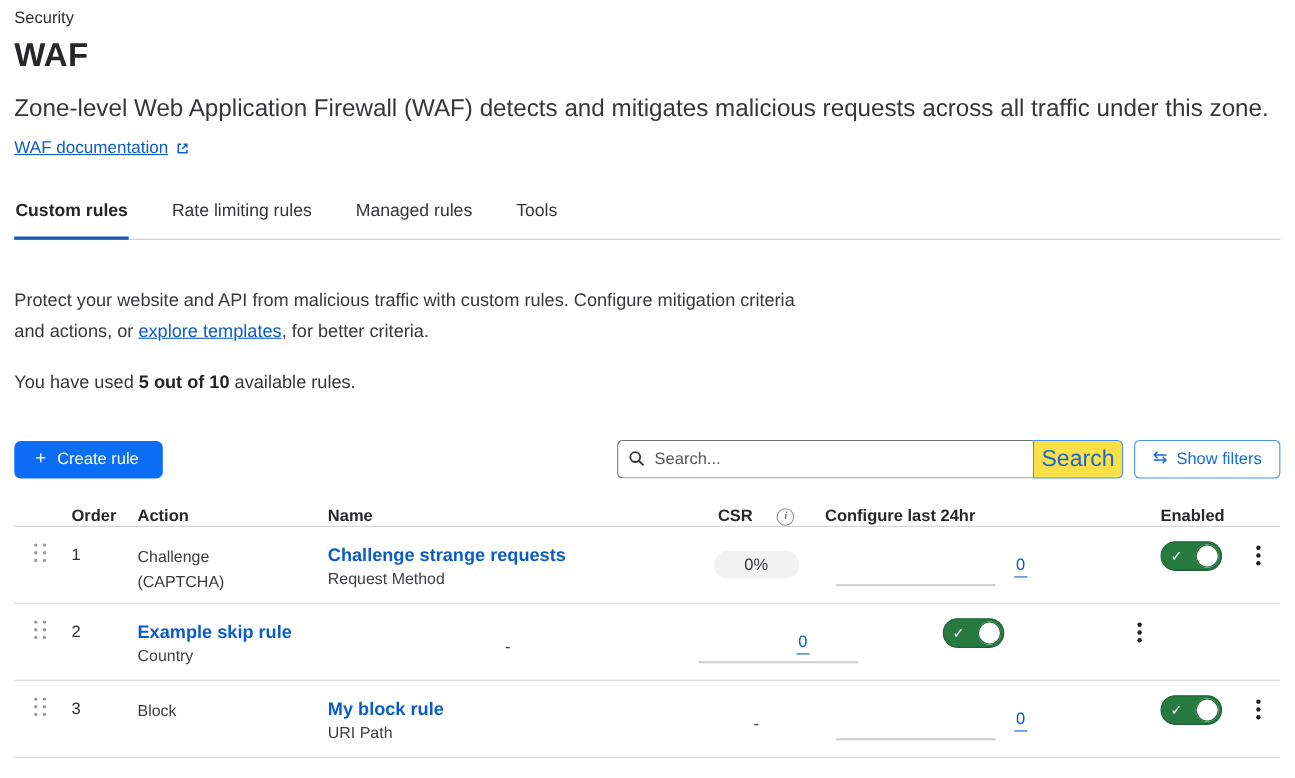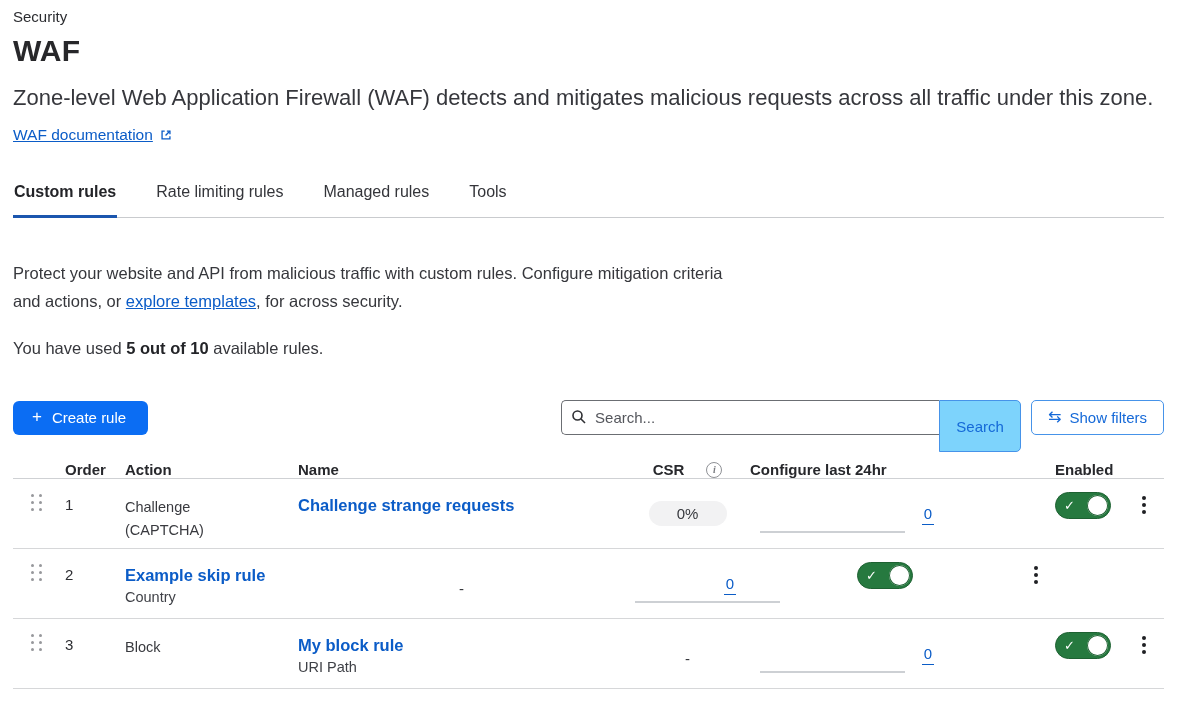--- a/index.html
+++ b/index.html
@@ -33,22 +33,22 @@
     font-family: inherit; }
   .btn-primary .plus { font-size: 17px; font-weight: 400; line-height: 1; position: relative; top: -1px; }
   .search-area { display: flex; align-items: center; }
   .search-box { display: flex; height: 35px; width: 460px; }
   .search-input-wrap { position: relative; flex: 1; }
   .search-input-wrap input { width: 100%; height: 35px; border: 1px solid #6b6e73; border-right: none;
     border-radius: 5px 0 0 5px; padding: 0 10px 0 33px; font-size: 15px; color: #2e2f33; outline: none;
     font-family: inherit; }
   .search-input-wrap input::placeholder { color: #54565c; }
   .search-glyph { position: absolute; left: 10px; top: 9px; }
-  .btn-search { width: 82px; height: 52px; background: #7dd3fc; border: 1px solid #4693e9; border-radius: 0 5px 5px 0;
-    color: #1569d8; font-size: 15px; cursor: pointer; font-family: inherit; }
+  .btn-search { width: 82px; height: 35px; background: #fde047; border: 1px solid #4693e9; border-radius: 0 5px 5px 0;
+    color: #1569d8; font-size: 21px; cursor: pointer; font-family: inherit; }
   .btn-filters { margin-left: 10px; height: 35px; padding: 0 16px; background: #fff; border: 1px solid #4693e9;
     border-radius: 5px; color: #1569d8; font-size: 15px; cursor: pointer; display: inline-flex; align-items: center;
     gap: 8px; font-family: inherit; }
   .swap-icon { font-size: 16px; line-height: 1; position: relative; top: -1px; }
 
   
   .table { margin-top: 26px; width: 1151px; }
   .thead, .trow { display: grid; grid-template-columns: 52px 60px 173px 327px 125px 198px 175px 41px; }
   .thead { border-bottom: 1px solid #cfd1d4; padding-bottom: 0; }
   .th { font-size: 15px; font-weight: 700; color: #27282c; }
@@ -103,21 +103,21 @@
     </span>
   </div>
 
   <div class="tabs">
     <div class="tab active">Custom rules</div>
     <div class="tab">Rate limiting rules</div>
     <div class="tab">Managed rules</div>
     <div class="tab">Tools</div>
   </div>
 
-  <p class="intro"><span>Protect your website and API from malicious traffic with custom rules. Configure mitigation criteria and actions, or </span><a class="link">explore templates</a><span>, for across security.</span></p>
+  <p class="intro"><span>Protect your website and API from malicious traffic with custom rules. Configure mitigation criteria and actions, or </span><a class="link">explore templates</a><span>, for better criteria.</span></p>
 
   <p class="usage"><span>You have used </span><b>5 out of 10</b><span> available rules.</span></p>
 
   <div class="toolbar">
     <button class="btn-primary">
       <span class="plus">+</span>
       <span>Create rule</span>
     </button>
     <div class="search-area">
       <div class="search-box">
@@ -165,20 +165,21 @@
               <i></i>
             </span>
     </div>
     <div class="cell order">1</div>
     <div class="cell action">
       <div>Challenge</div>
       <div>(CAPTCHA)</div>
     </div>
     <div class="cell name">
       <a class="rule-name">Challenge strange requests</a>
+      <div class="rule-field">Request Method</div>
     </div>
     <div class="cell csr">
       <span class="csr-val badge">0%</span>
     </div>
     <div class="cell activity">
       <span class="spark"></span>
       <a class="count-link">0</a>
     </div>
     <div class="cell enabled">
       <span class="toggle">

